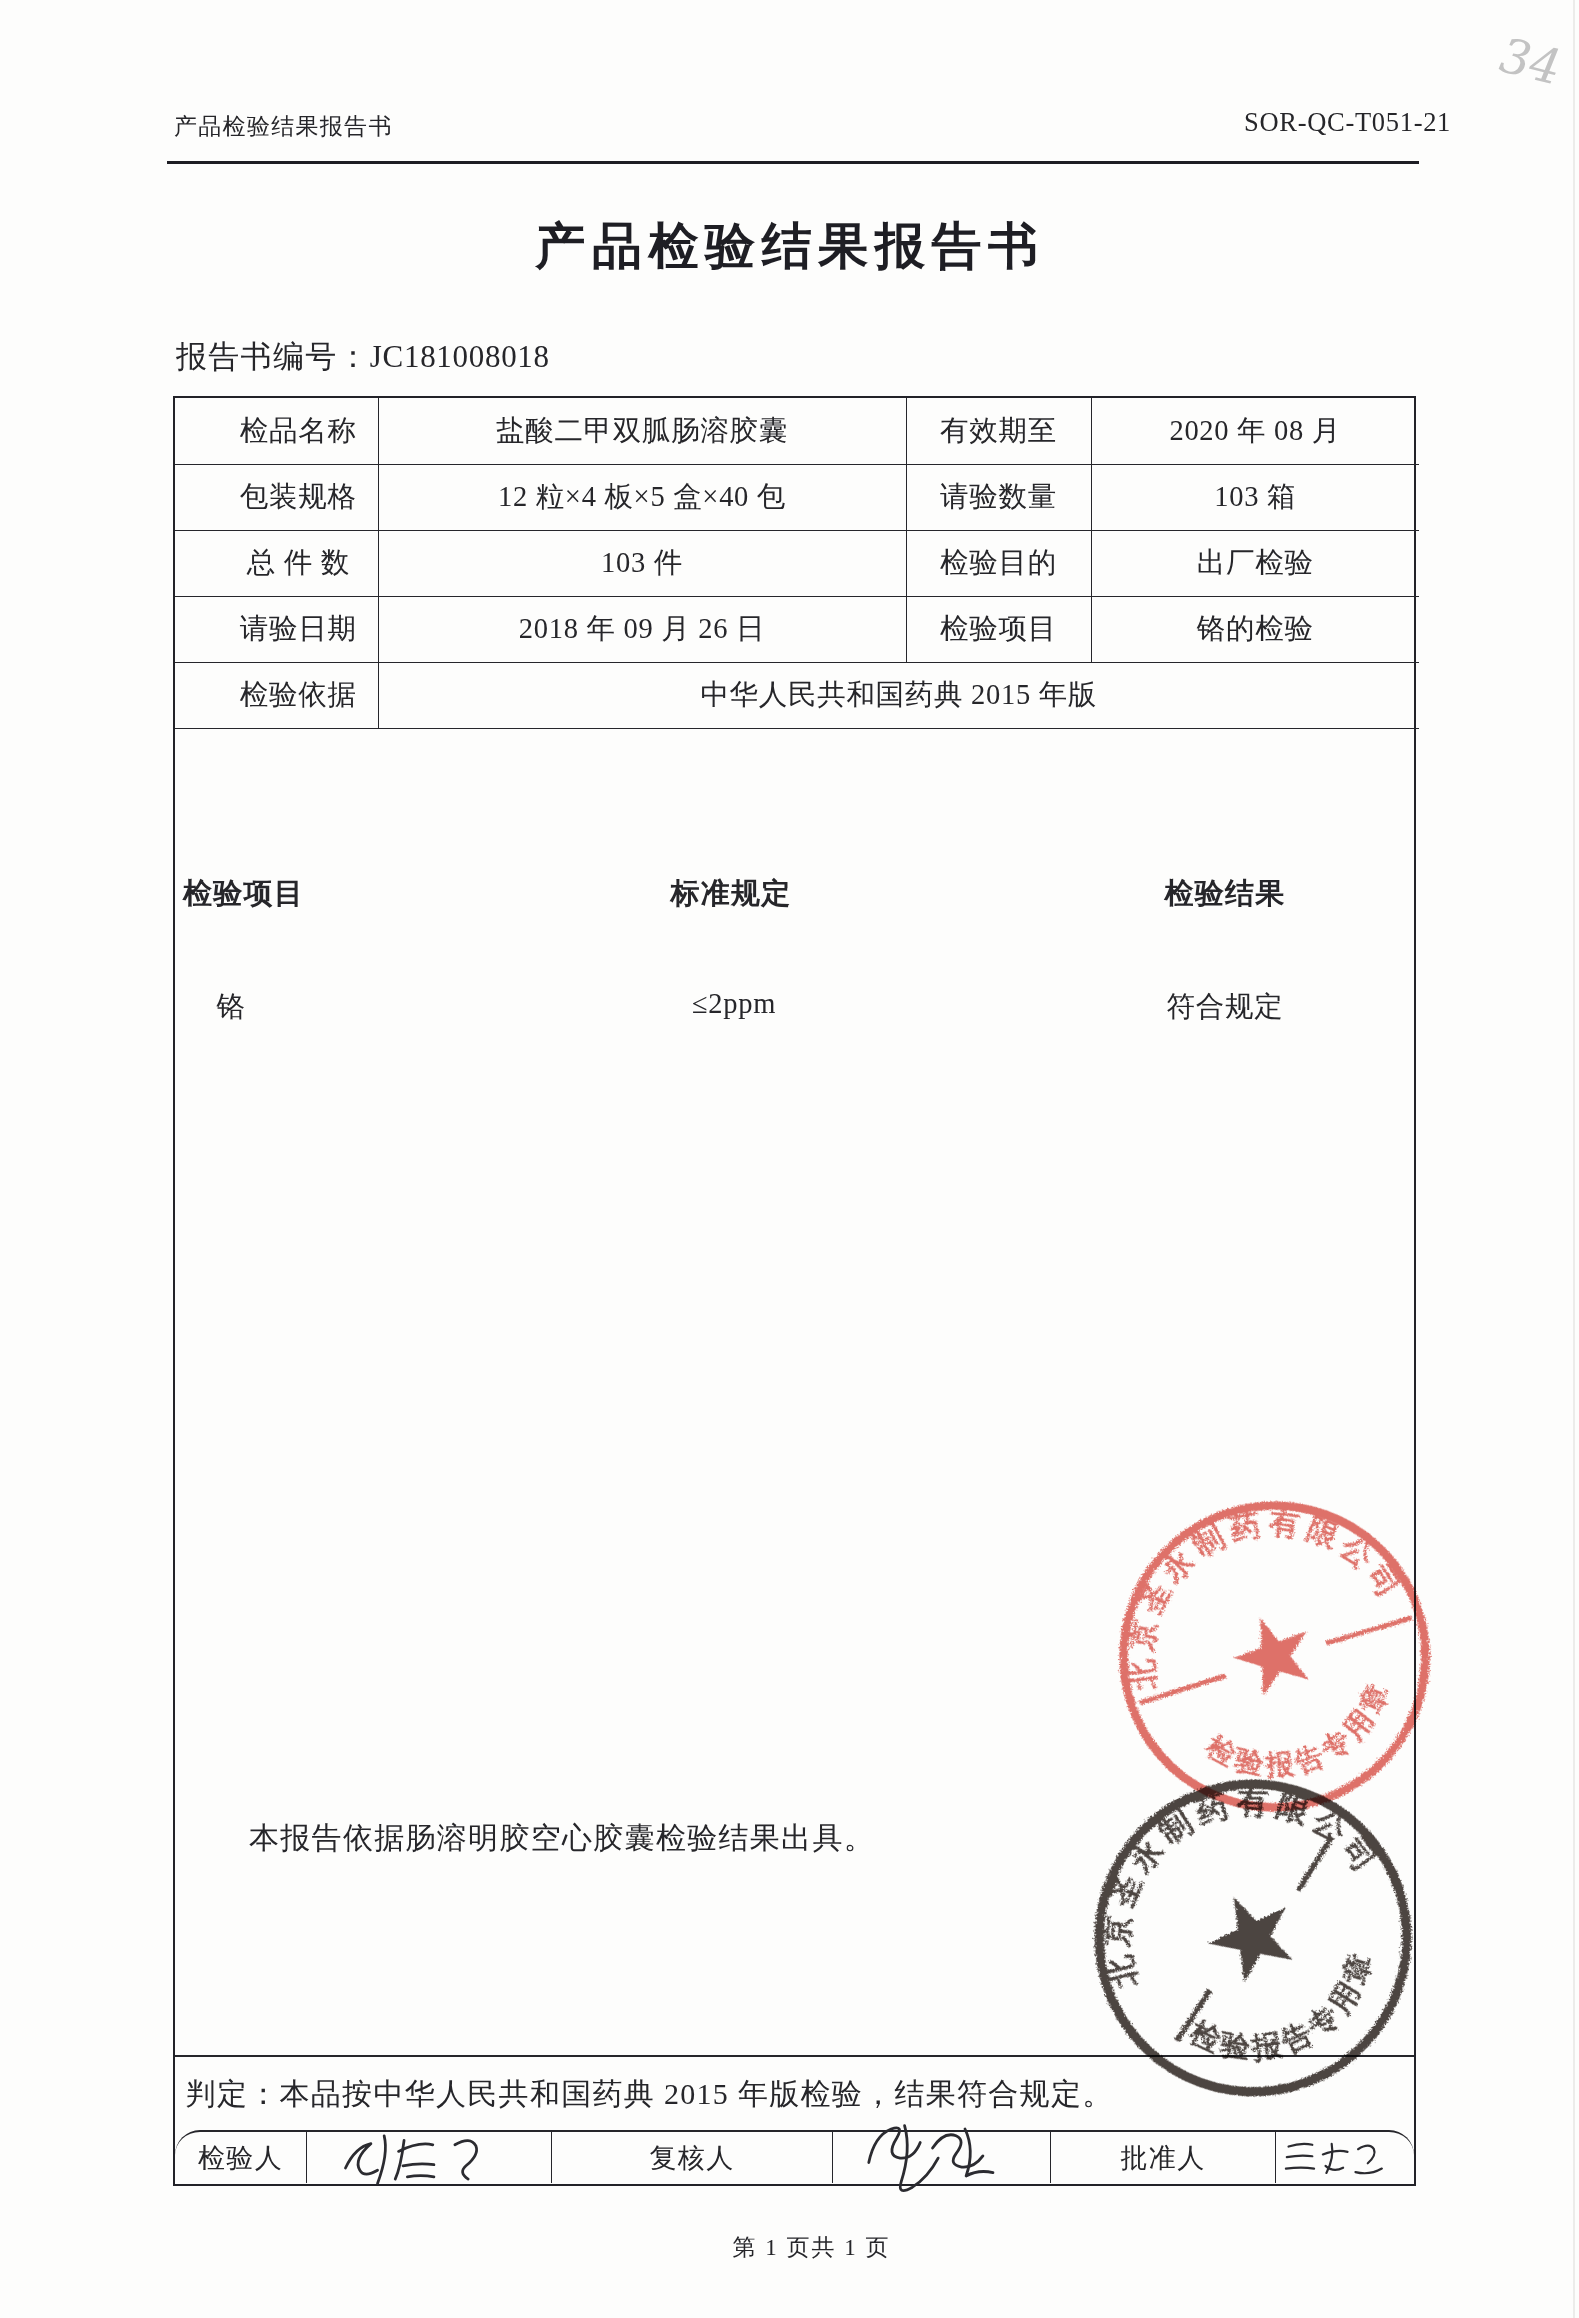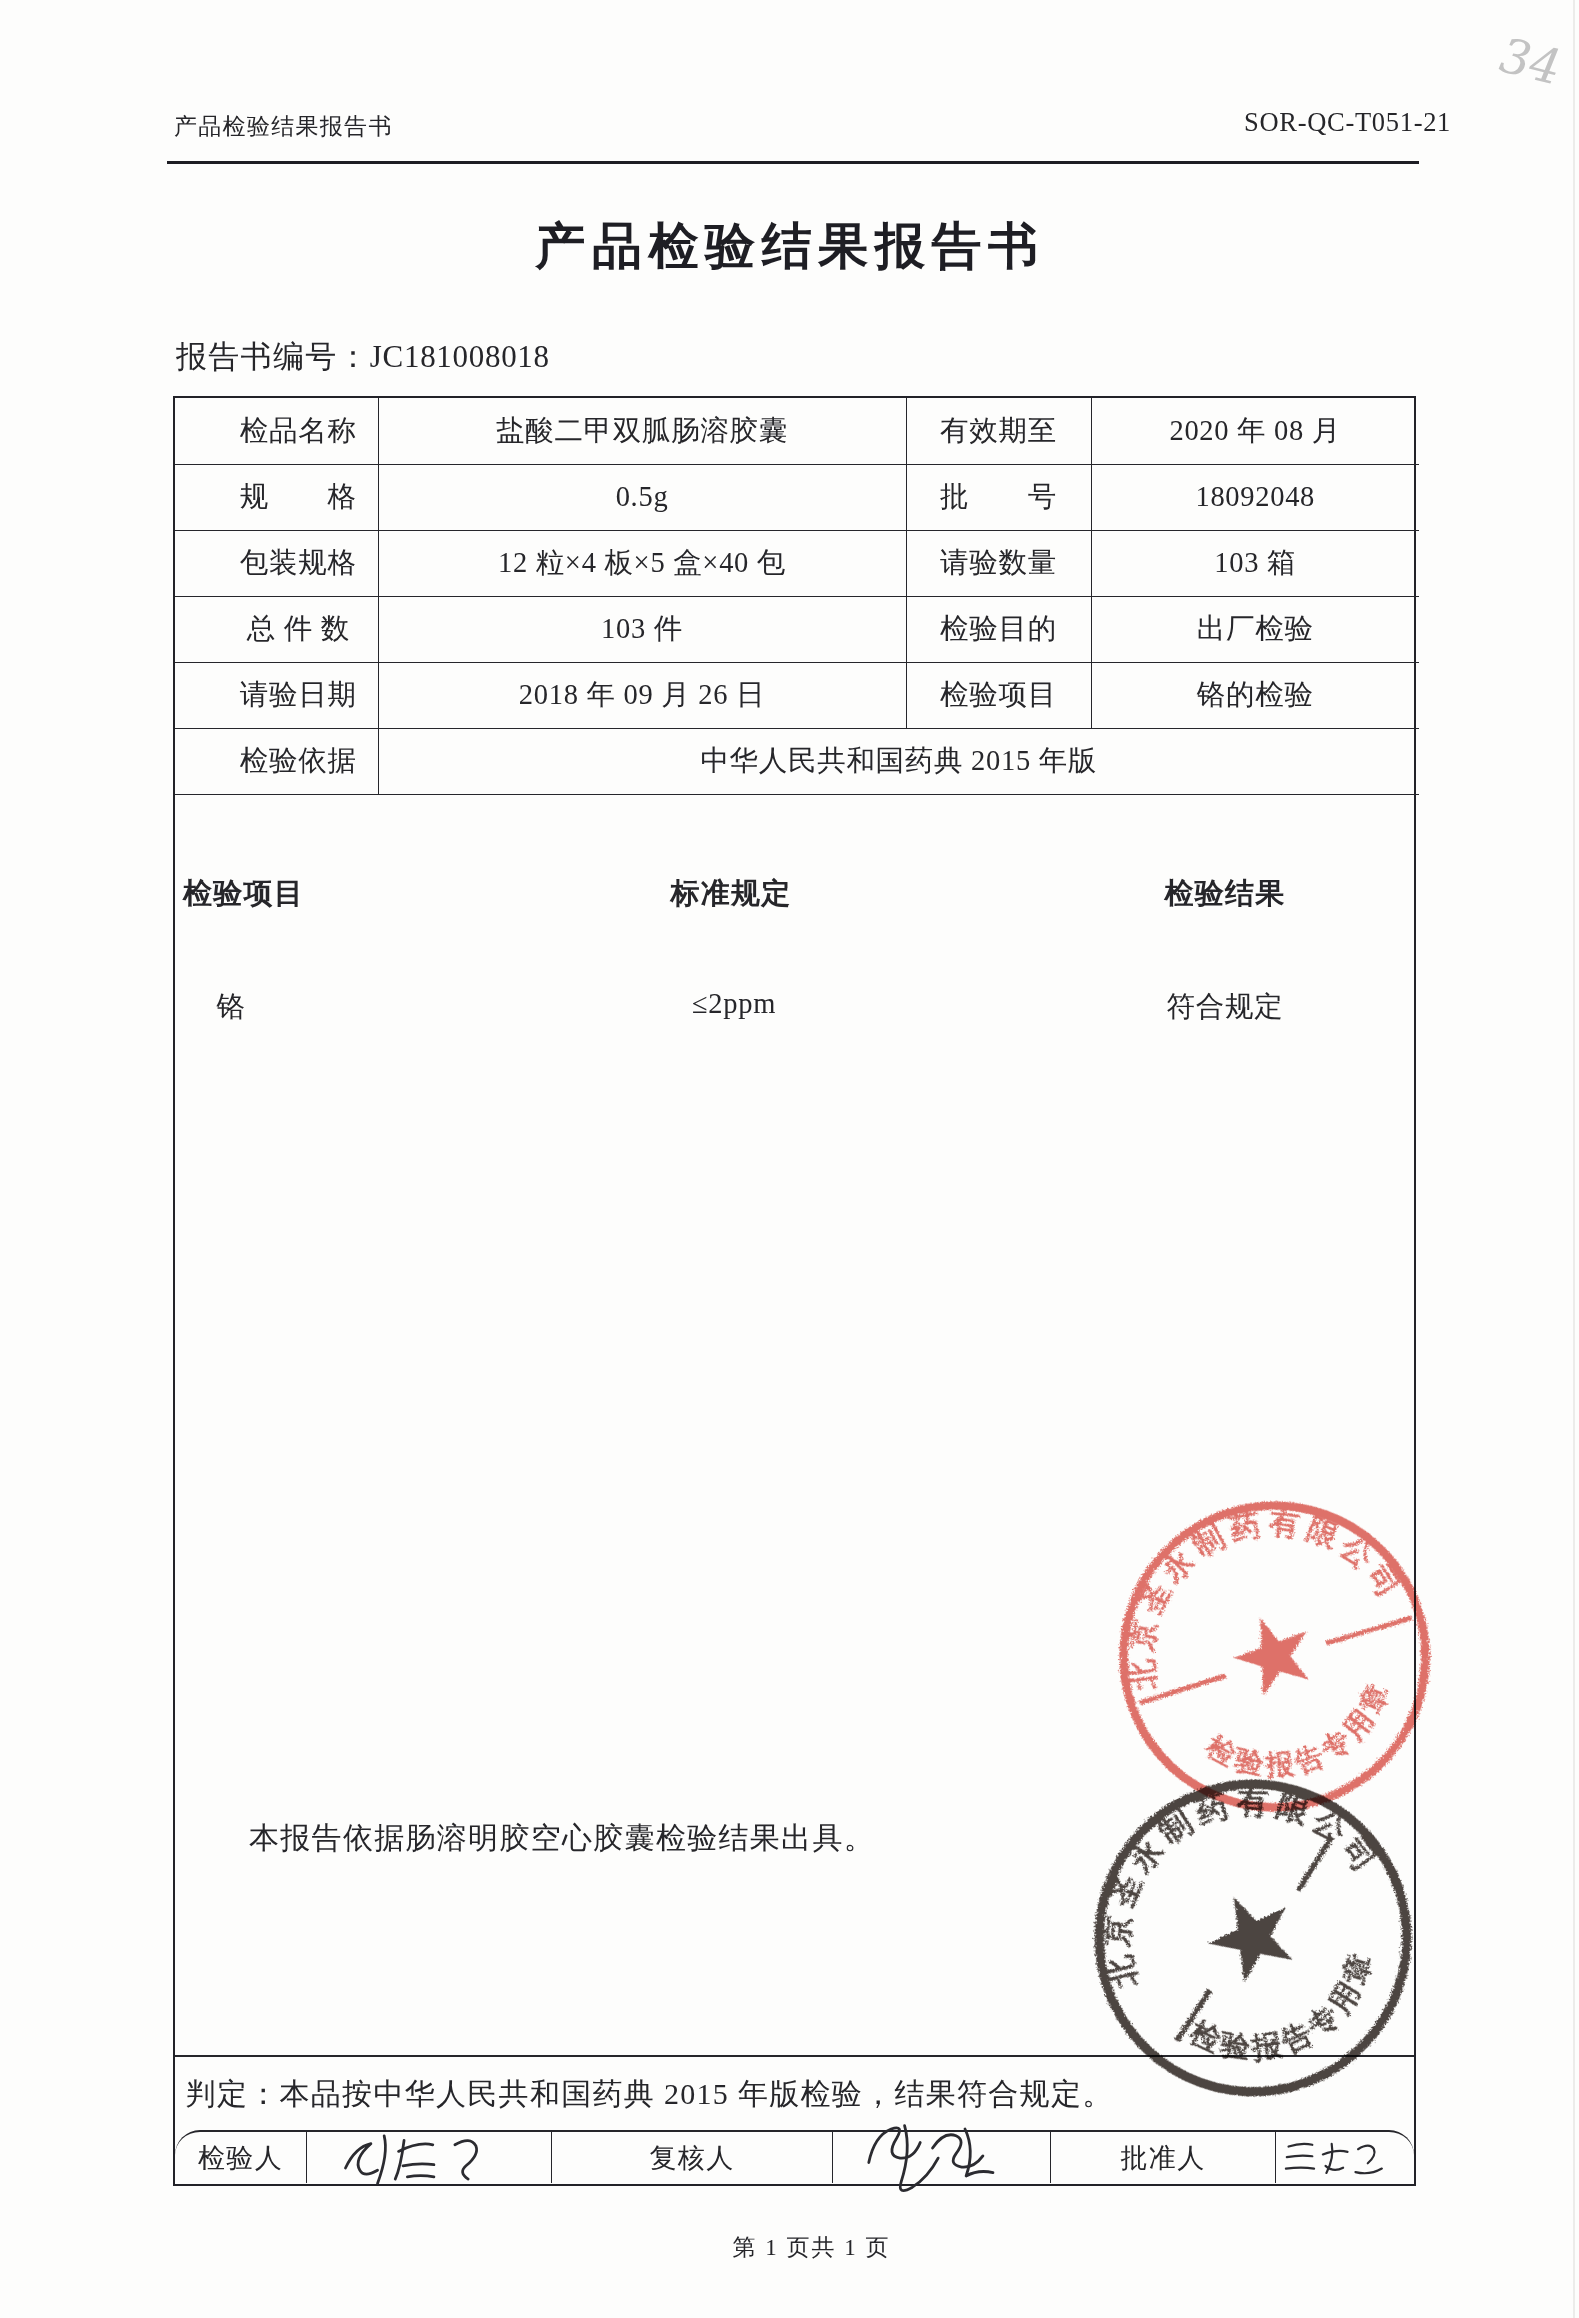--- a/index.html
+++ b/index.html
@@ -110,26 +110,20 @@
 
   <div class="frame">
 
     <table class="grid">
       <tbody>
           <tr>
         <td class="c1">检品名称</td>
         <td class="c2">盐酸二甲双胍肠溶胶囊</td>
         <td class="c3">有效期至</td>
         <td class="c4">2020 年 08 月</td>
-      </tr>
-      <tr>
-        <td>规　　格</td>
-        <td>0.5g</td>
-        <td>批　　号</td>
-        <td>18092048</td>
       </tr>
       <tr>
         <td>包装规格</td>
         <td>12 粒×4 板×5 盒×40 包</td>
         <td>请验数量</td>
         <td>103 箱</td>
       </tr>
       <tr>
         <td>总 件 数</td>
         <td>103 件</td>

